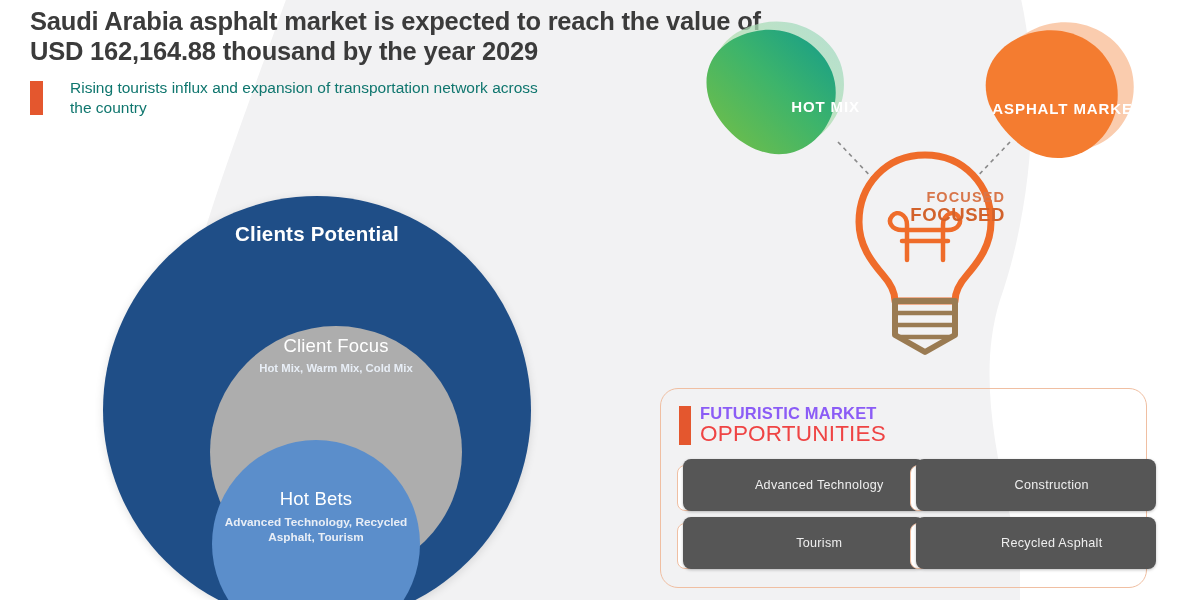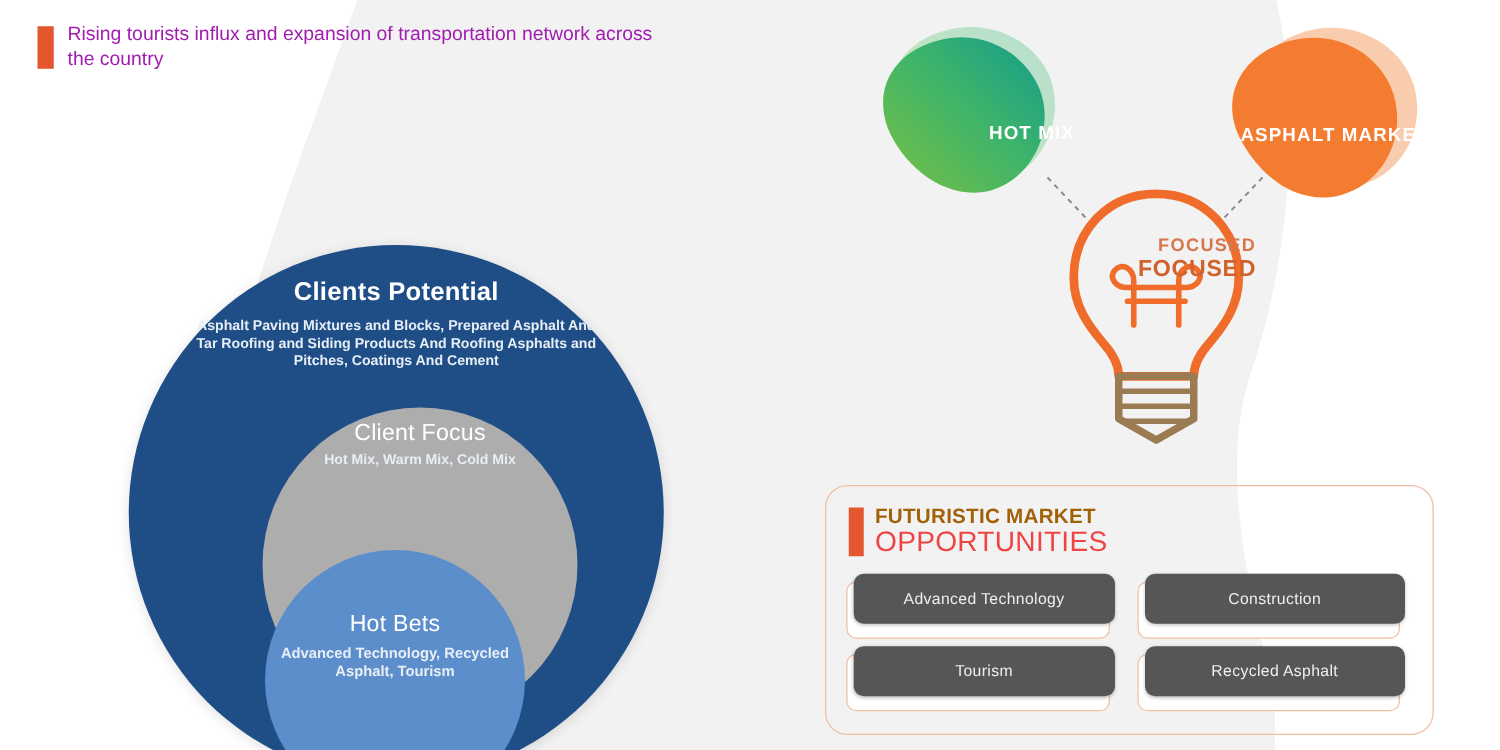--- a/index.html
+++ b/index.html
@@ -19,21 +19,21 @@
   #headline-block{position:absolute;left:30px;top:6px;width:740px;}
   #headline{
     font-size:25.5px;line-height:30px;font-weight:bold;color:#3b3b3b;
     letter-spacing:-0.2px;margin:0;
   }
   #sub-row{display:flex;align-items:flex-start;margin-top:12px;}
   #sub-bar{
     width:13px;height:34px;background:#E4572E;flex:0 0 13px;margin-top:3px;
   }
   #subheadline{
-    margin-left:11px;font-size:15.5px;line-height:20px;color:#a21caf;
+    margin-left:27px;font-size:15.5px;line-height:20px;color:#0f766e;
     font-weight:400;max-width:480px;
   }
 
   
   #circles{position:absolute;left:103px;top:196px;width:428px;height:428px;}
   .circ{position:absolute;border-radius:50%;box-sizing:border-box;
         display:flex;flex-direction:column;align-items:center;}
   #circ-outer{
     left:0;top:0;width:428px;height:428px;background:#1F4E87;
     box-shadow:0 2px 10px rgba(0,0,0,.12);
@@ -88,66 +88,67 @@
   
   #opps-panel{
     position:absolute;left:660px;top:388px;width:487px;height:200px;
     border:1.4px solid #F0BFA2;border-radius:18px;background:transparent;
     box-sizing:border-box;
   }
   #opps-head{display:flex;align-items:center;margin:16px 0 0 18px;}
   #opps-bar{width:12px;height:39px;background:#E4572E;flex:0 0 12px;}
   #opps-titles{margin-left:9px;}
   #opps-t1{
-    font-size:16.5px;font-weight:bold;color:#a16207;letter-spacing:.2px;
+    font-size:16.5px;font-weight:bold;color:#8b5cf6;letter-spacing:.2px;
     line-height:17px;
   }
   #opps-t2{
     font-size:22.5px;font-weight:400;color:#ef4444;letter-spacing:.2px;
     line-height:23px;
   }
   #opps-grid{
     display:grid;grid-template-columns:1fr 1fr;gap:14px 24px;
     margin:14px 22px 0 22px;
   }
   .opp-cell{position:relative;height:44px;}
   .opp-ghost{
     position:absolute;left:-6px;top:6px;width:100%;height:44px;
     border:1.3px solid #F0BFA2;border-radius:8px;background:#fff;
   }
   .opp-card{
-    position:absolute;left:0;top:0;width:100%;height:40px;
+    position:absolute;left:0;top:0;width:100%;height:52px;
     background:#565656;border-radius:8px;
     display:flex;align-items:center;justify-content:center;
     color:#efefef;font-size:12.6px;letter-spacing:.3px;
     box-shadow:0 1px 3px rgba(0,0,0,.25);
+    padding-left:32px;
   }
 </style>
 </head>
 <body>
 
 <div id="canvas">
 
   <svg id="bg-blob" viewBox="0 0 1200 600" preserveAspectRatio="none">
     <path d="M 300 -40 L 1010 -40 C 1045 60 1035 200 1000 300
              C 975 380 1000 470 1020 560 L 1020 640 L 250 640
              C 180 520 160 360 205 230 C 230 150 265 60 300 -40 Z" fill="#F2F2F3"></path>
   </svg>
 
   <div id="headline-block">
+    <h1 id="headline">Saudi Arabia asphalt market is expected to reach the value of USD 162,164.88 thousand by the year 2029</h1>
     <div id="sub-row">
       <div id="sub-bar"></div>
       <div id="subheadline">Rising tourists influx and expansion of transportation network across the country</div>
     </div>
   </div>
 
   <div id="circles">
     <div class="circ" id="circ-outer">
       <div class="c-title" id="t-outer">Clients Potential</div>
-      <div class="c-body" id="b-outer">Asphalt Paving Mixtures and Blocks, Prepared Asphalt And Tar Roofing and Siding Products And Roofing Asphalts and Pitches, Coatings And Cement</div>
     </div>
     <div class="circ" id="circ-mid">
       <div class="c-title" id="t-mid">Client Focus</div>
       <div class="c-body" id="b-mid">Hot Mix, Warm Mix, Cold Mix</div>
     </div>
     <div class="circ" id="circ-inner">
       <div class="c-title" id="t-inner">Hot Bets</div>
       <div class="c-body" id="b-inner">Advanced Technology, Recycled Asphalt, Tourism</div>
     </div>
   </div>

